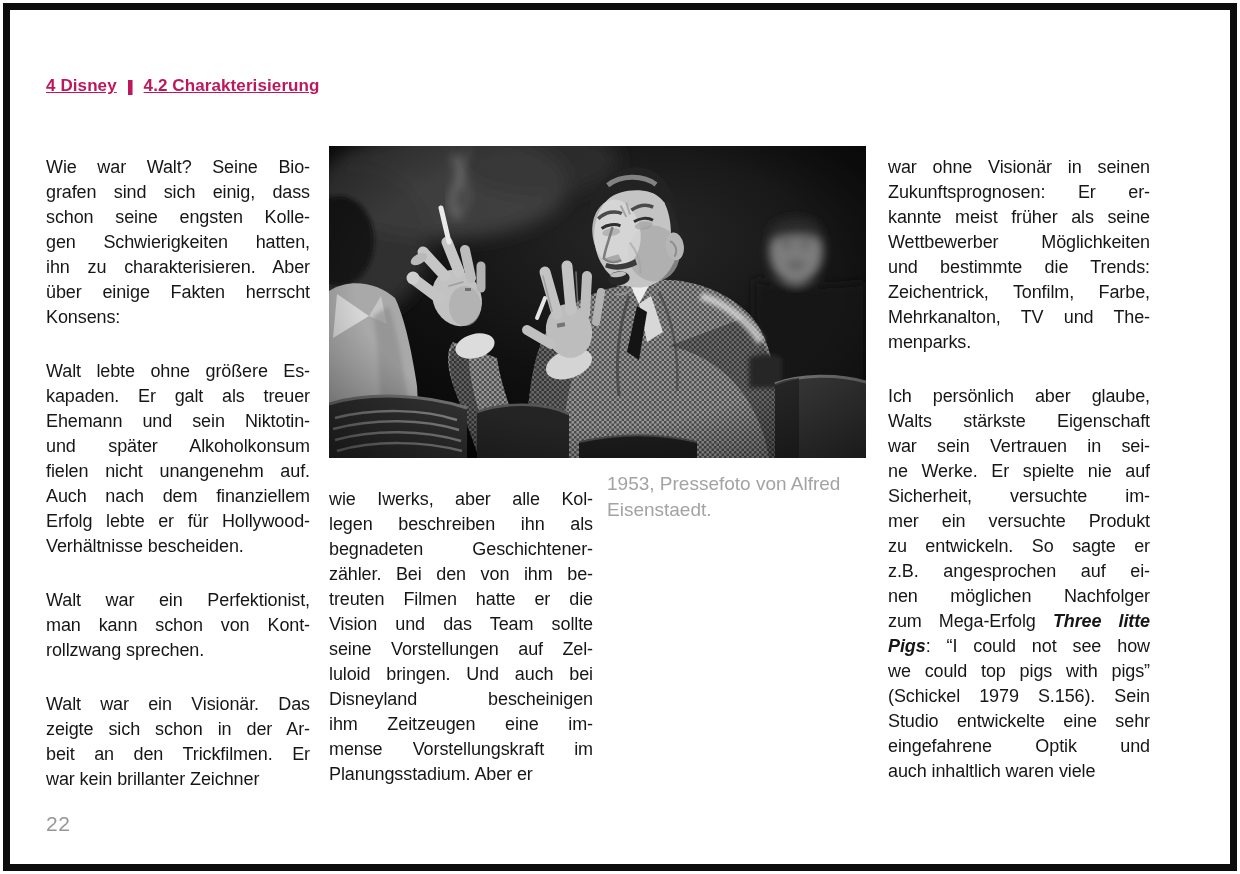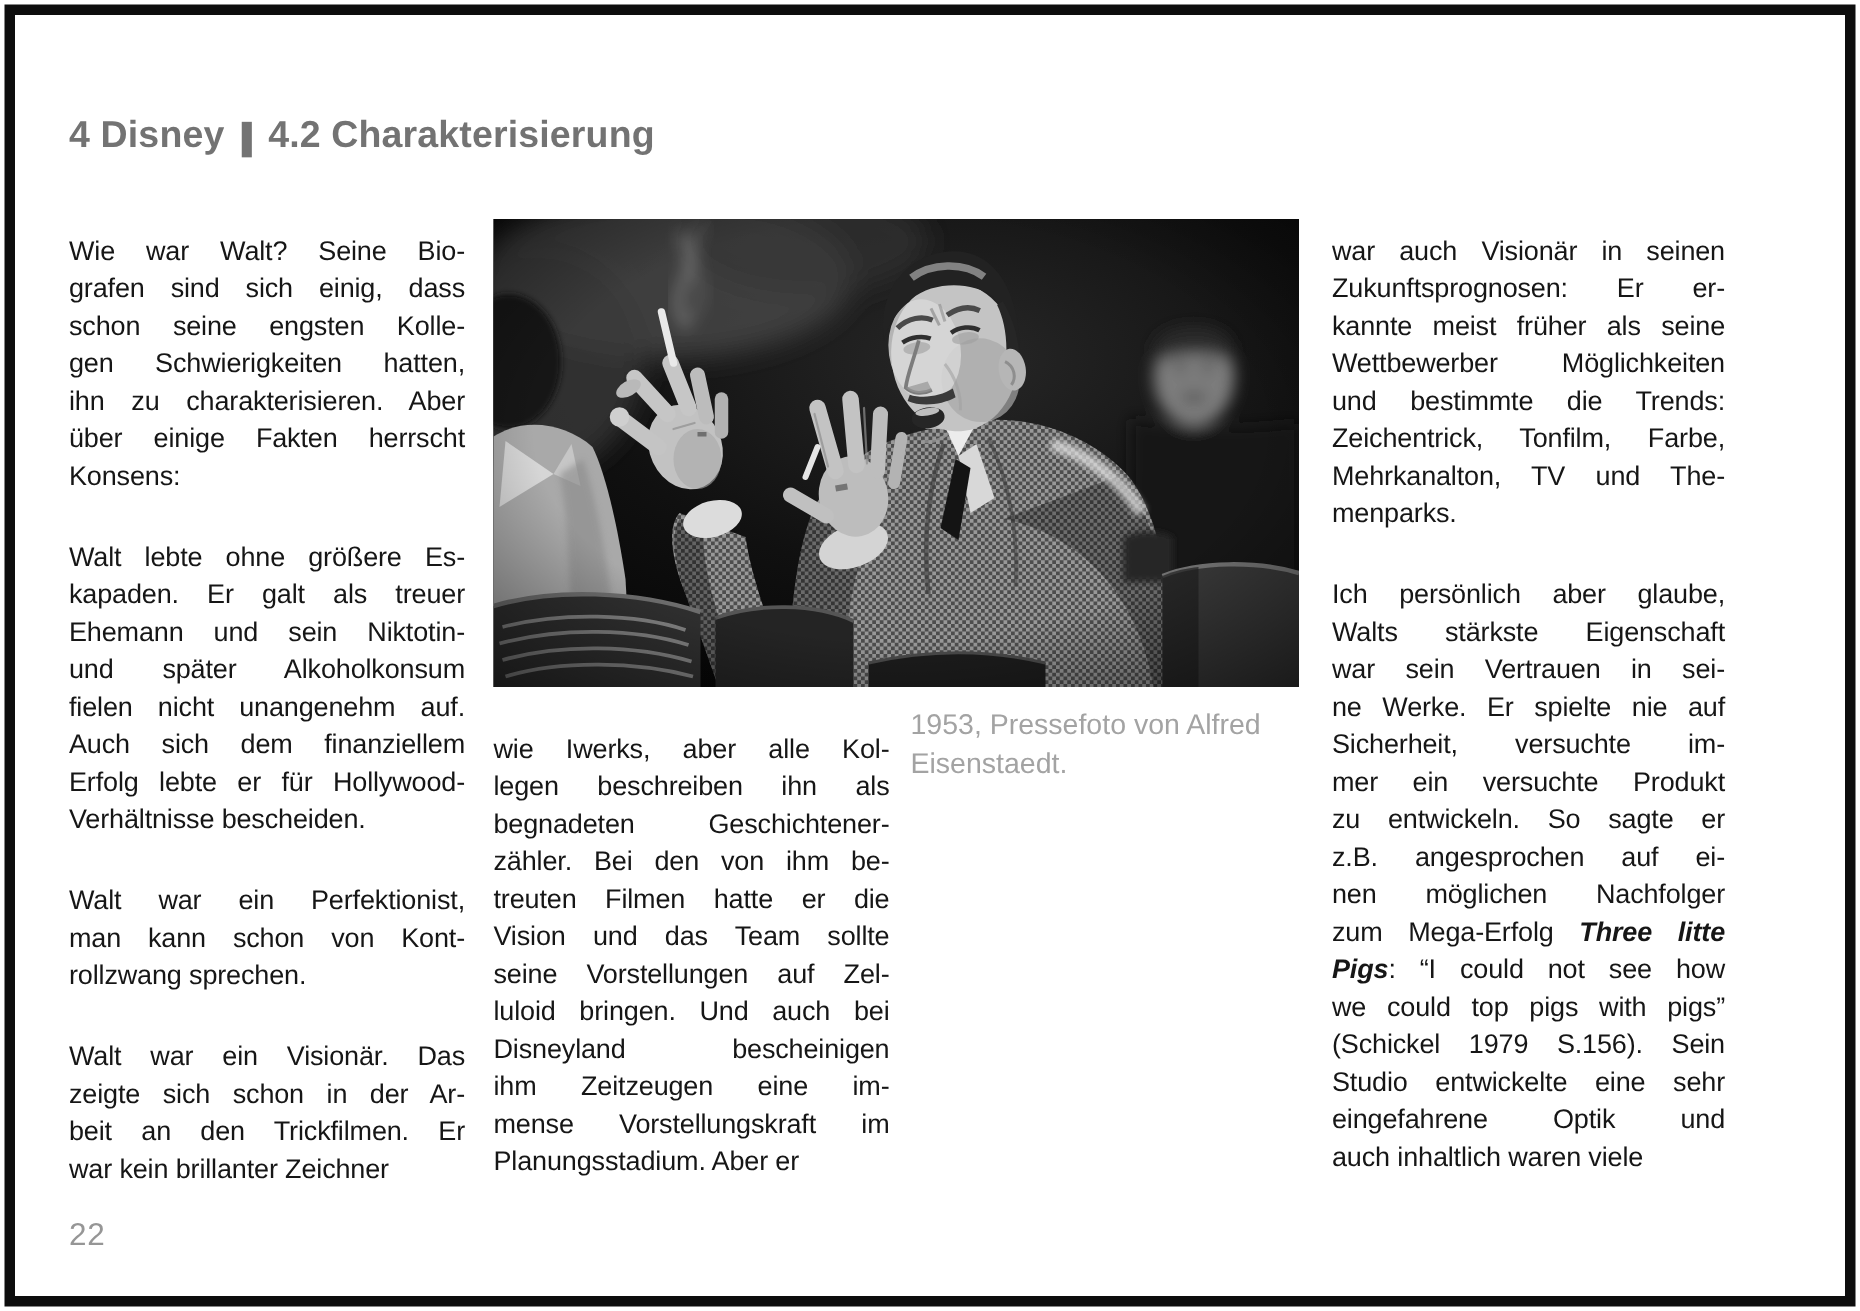--- a/index.html
+++ b/index.html
@@ -1,20 +1,20 @@
 <!DOCTYPE html>
 <html lang="de"><head>
 <meta charset="utf-8">
 <title>Document</title>
 <style>
   html,body{margin:0;padding:0;background:#ffffff;}
   .stage{position:relative;width:1240px;height:874px;background:#ffffff;overflow:hidden;
          font-family:"Liberation Sans","DejaVu Sans",sans-serif;color:#161616;}
   .frame{position:absolute;inset:3px;border:7px solid #0d0d0d;pointer-events:none;}
-  .header{position:absolute;left:46px;top:76px;font-size:25px;font-weight:700;color:#737373;letter-spacing:.1px;}
+  .header{position:absolute;left:46px;top:76px;font-size:17px;font-weight:700;color:#be185d;letter-spacing:.1px;text-decoration:underline;}
   .sep{display:inline-block;transform:scaleX(2.1);margin:0 11px;font-weight:700;vertical-align:-1px;}
   .col{position:absolute;font-size:18px;line-height:25px;color:#161616;letter-spacing:-.1px;margin-top:16px;}
   .col1{left:46px;top:139px;width:264px;}
   .col2{left:329px;top:471px;width:264px;}
   .col3{left:888px;top:139px;width:262px;}
   .para{margin:0 0 29px 0;}
   .para:last-child{margin-bottom:0;}
   .tline{text-align:justify;text-align-last:justify;}
   .tline.lastline{text-align-last:left;}
   .bi{font-weight:700;font-style:italic;}
@@ -44,21 +44,21 @@
         <div class="tline">ihn zu charakterisieren. Aber</div>
         <div class="tline">über einige Fakten herrscht</div>
         <div class="tline lastline">Konsens:</div>
       </div>
       <div class="para">
         <div class="tline">Walt lebte ohne größere Es-</div>
         <div class="tline">kapaden. Er galt als treuer</div>
         <div class="tline">Ehemann und sein Niktotin-</div>
         <div class="tline">und später Alkoholkonsum</div>
         <div class="tline">fielen nicht unangenehm auf.</div>
-        <div class="tline">Auch sich dem finanziellem</div>
+        <div class="tline">Auch nach dem finanziellem</div>
         <div class="tline">Erfolg lebte er für Hollywood-</div>
         <div class="tline lastline">Verhältnisse bescheiden.</div>
       </div>
       <div class="para">
         <div class="tline">Walt war ein Perfektionist,</div>
         <div class="tline">man kann schon von Kont-</div>
         <div class="tline lastline">rollzwang sprechen.</div>
       </div>
       <div class="para">
         <div class="tline">Walt war ein Visionär. Das</div>
@@ -235,21 +235,21 @@
         <div class="tline">luloid bringen. Und auch bei</div>
         <div class="tline">Disneyland bescheinigen</div>
         <div class="tline">ihm Zeitzeugen eine im-</div>
         <div class="tline">mense Vorstellungskraft im</div>
         <div class="tline lastline">Planungsstadium. Aber er</div>
       </div>
     </div>
 
   <div class="col col3">
       <div class="para">
-        <div class="tline">war auch Visionär in seinen</div>
+        <div class="tline">war ohne Visionär in seinen</div>
         <div class="tline">Zukunftsprognosen: Er er-</div>
         <div class="tline">kannte meist früher als seine</div>
         <div class="tline">Wettbewerber Möglichkeiten</div>
         <div class="tline">und bestimmte die Trends:</div>
         <div class="tline">Zeichentrick, Tonfilm, Farbe,</div>
         <div class="tline">Mehrkanalton, TV und The-</div>
         <div class="tline lastline">menparks.</div>
       </div>
       <div class="para">
         <div class="tline">Ich persönlich aber glaube,</div>

